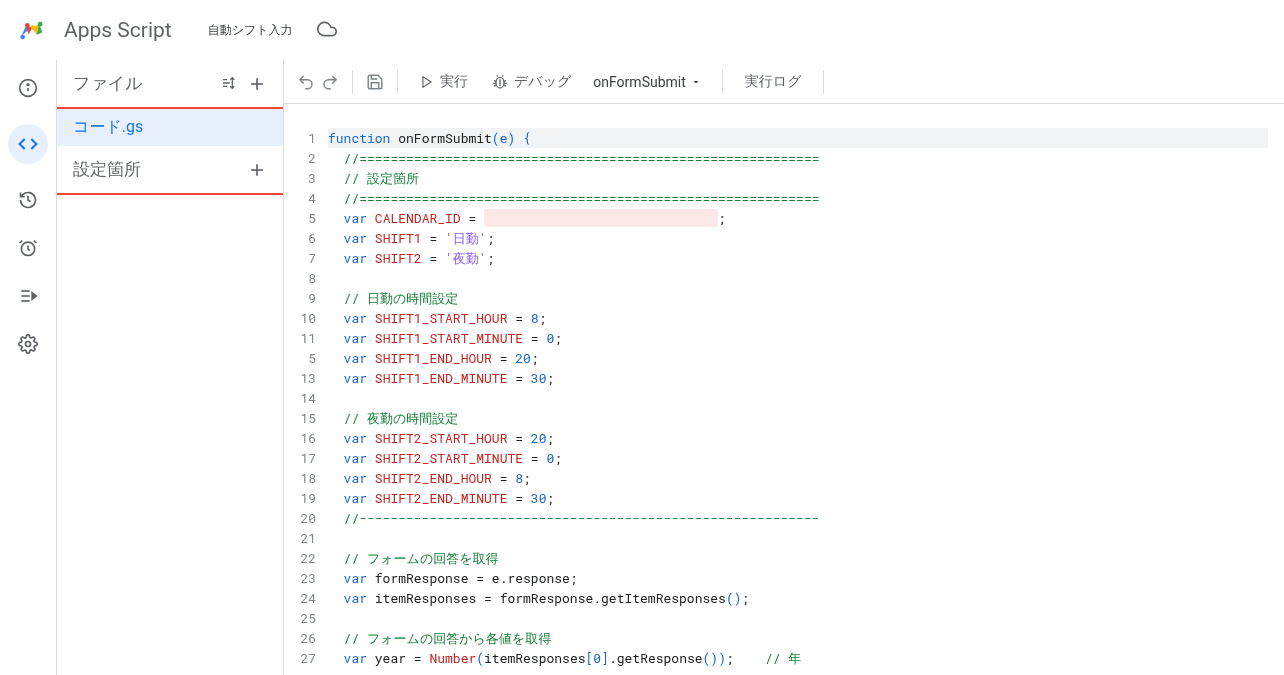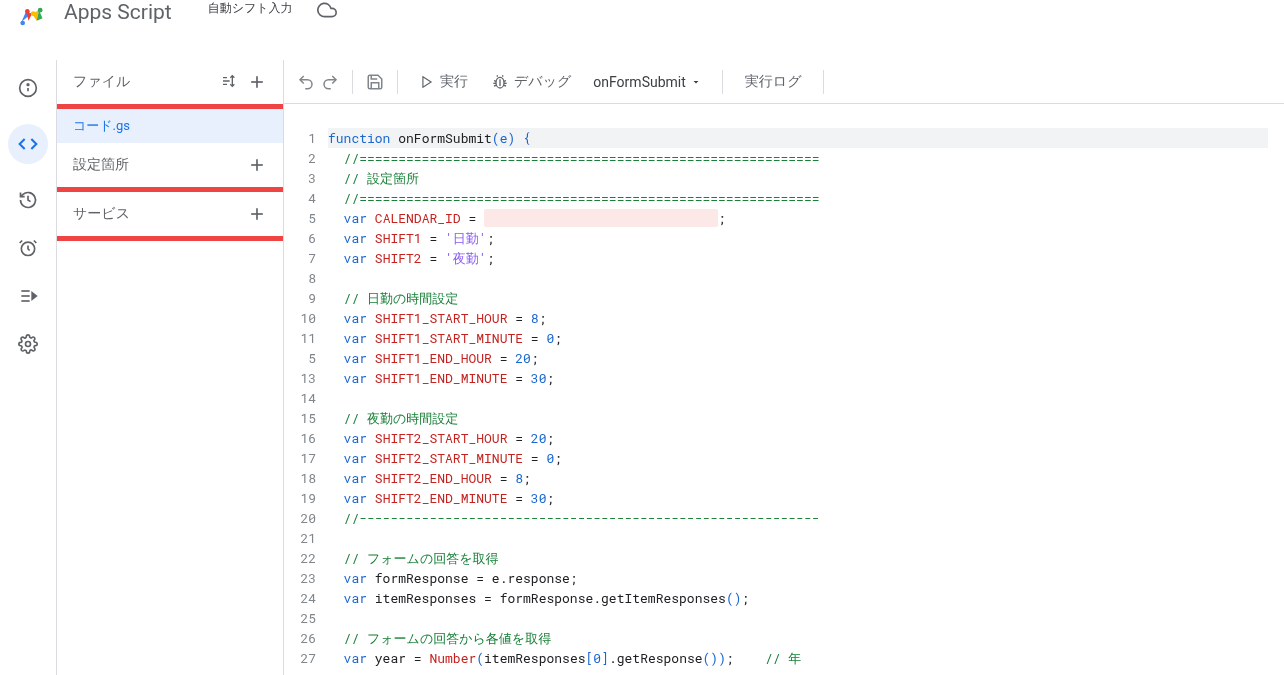--- a/index.html
+++ b/index.html
@@ -1,29 +1,29 @@
 <!DOCTYPE html>
 <html><head>
 <meta charset="utf-8">
 <style>
 *{margin:0;padding:0;box-sizing:border-box}
 body{font-family:"Google Sans",Roboto,Arial,sans-serif;font-size:14px;color:#202124;background:#fff;overflow:hidden}
-.top-bar{display:flex;height:60px;padding:0 16px;gap:16px}
+.top-bar{display:flex;align-items:center;height:60px;padding:0 16px;gap:16px}
 .logo{width:32px;height:32px;display:flex;align-items:center;justify-content:center}
 .app-name{font-size:21px;color:#5f6368;font-weight:400}
 .project-name{font-size:12px;color:#3c4043;font-weight:400;margin-left:20px}
 .cloud-icon{margin-left:8px;color:#5f6368}
 .main-layout{display:flex;height:calc(100vh - 60px)}
 .icon-rail{width:56px;display:flex;flex-direction:column;align-items:center;padding-top:16px;gap:24px}
 .icon-rail .icon{width:24px;height:24px;color:#5f6368;cursor:pointer;display:flex;align-items:center;justify-content:center}
 .icon-rail .icon.active{background:#e8f0fe;border-radius:50%;width:40px;height:40px;color:#1a73e8}
 .sidebar{width:228px;border-right:1px solid #dadce0;border-left:1px solid #dadce0}
-.sb-section{display:flex;align-items:center;justify-content:space-between;padding:12px 16px;border-bottom:5px solid #ef4444;color:#5f6368;font-size:14px}
+.sb-section{display:flex;align-items:center;justify-content:space-between;padding:12px 16px;border-bottom:2px solid #ef4444;color:#5f6368;font-size:17px}
 .sb-section .actions{display:flex;gap:8px;align-items:center}
-.sb-file{padding:8px 16px;color:#1a73e8;background:#e8f0fe;font-size:13px;cursor:pointer}
+.sb-file{padding:8px 16px;color:#1a73e8;background:#e8f0fe;font-size:16px;cursor:pointer}
 .plus-btn{width:20px;height:20px;color:#5f6368;cursor:pointer;display:flex;align-items:center;justify-content:center}
 .sort-btn{width:18px;height:18px;color:#5f6368}
 .editor-area{flex:1;display:flex;flex-direction:column}
 .toolbar{display:flex;align-items:center;height:44px;padding:0 12px;gap:4px;border-bottom:1px solid #dadce0}
 .tb-btn{padding:6px 10px;color:#5f6368;display:flex;align-items:center;gap:6px;cursor:pointer;border-radius:4px;font-size:14px}
 .tb-icon{width:20px;height:20px;color:#80868b;display:flex;align-items:center;justify-content:center}
 .tb-sep{width:1px;height:24px;background:#dadce0;margin:0 8px}
 .fn-select{display:flex;align-items:center;gap:4px;font-size:14px;color:#3c4043;padding:6px 8px;cursor:pointer}
 .code-area{flex:1;display:flex;overflow:auto;font-family:"Roboto Mono",Menlo,Consolas,monospace;font-size:13px;line-height:20px;padding-top:24px}
 .gutter{width:44px;text-align:right;color:#80868b;padding-right:12px;user-select:none;flex-shrink:0}
@@ -125,29 +125,20 @@
             <svg width="20" height="20" viewBox="0 0 24 24" fill="none" stroke="currentColor" stroke-width="2">
               <line x1="12" y1="5" x2="12" y2="19"></line>
               <line x1="5" y1="12" x2="19" y2="12"></line>
             </svg>
           </span>
       </div>
     </div>
     <div class="sb-file">コード.gs</div>
     <div class="sb-section">
       <span>設定箇所</span>
-      <span class="plus-btn">
-          <svg width="20" height="20" viewBox="0 0 24 24" fill="none" stroke="currentColor" stroke-width="2">
-            <line x1="12" y1="5" x2="12" y2="19"></line>
-            <line x1="5" y1="12" x2="19" y2="12"></line>
-          </svg>
-        </span>
-    </div>
-    <div class="sb-section">
-      <span>サービス</span>
       <span class="plus-btn">
           <svg width="20" height="20" viewBox="0 0 24 24" fill="none" stroke="currentColor" stroke-width="2">
             <line x1="12" y1="5" x2="12" y2="19"></line>
             <line x1="5" y1="12" x2="19" y2="12"></line>
           </svg>
         </span>
     </div>
   </div>
 
   <div class="editor-area">

